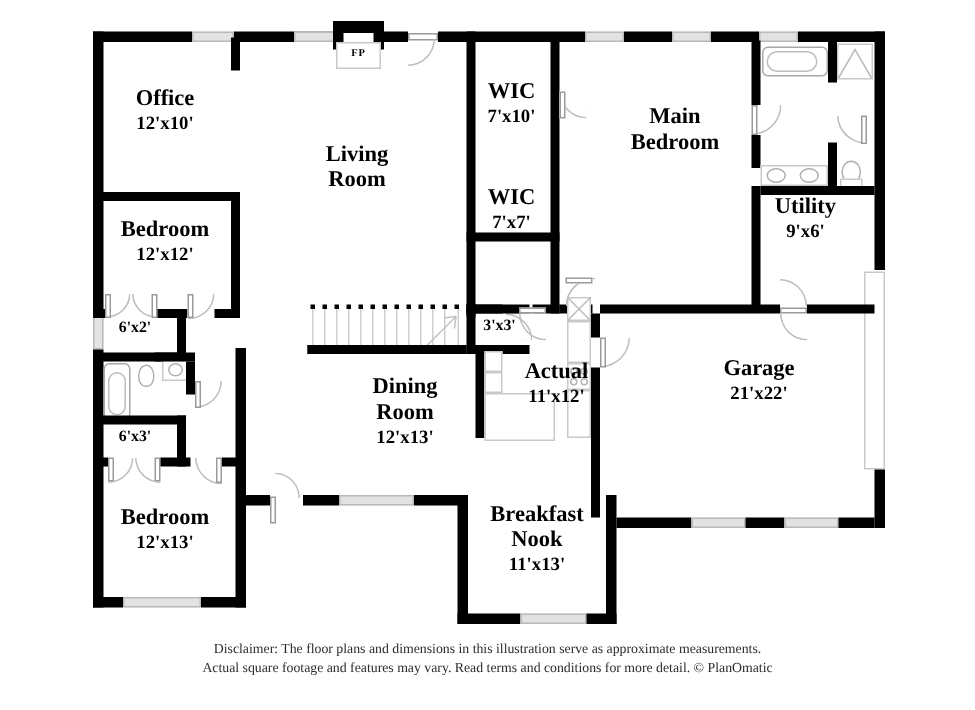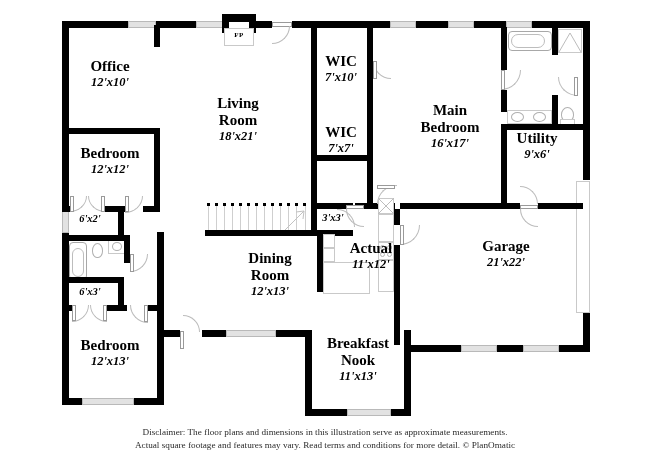--- a/index.html
+++ b/index.html
@@ -65,21 +65,21 @@
   .label {
     position: absolute;
     text-align: center;
     font-weight: bold;
     color: #000000;
     line-height: 1.12;
     letter-spacing: 0px;
     white-space: nowrap;
   }
   .label .nm { display: block; font-size: 15px; }
-  .label .dm { display: block; font-size: 12.5px; font-style: italic; }
+  .label .dm { display: block; font-size: 12.5px; }
   .label.small .nm, .label.small .dm { font-size: 10.5px; }
   .label.tiny .nm { font-size: 7px; letter-spacing: .5px; }
 
   .stair-rail {
     position: absolute;
   }
   .stair-rail i {
     position: absolute;
     top: 0;
     width: 1px;
@@ -380,37 +380,35 @@
   </div>
 
   <div class="label" style="left:62px; top:337px; width:96px;">
     <span class="nm">Bedroom</span>
     <span class="dm">12'x13'</span>
   </div>
 
   <div class="label" style="left:190px; top:95px; width:96px;">
     <span class="nm">Living</span>
     <span class="nm">Room</span>
-    <span class="dm">18'x21'</span>
   </div>
 
   <div class="label" style="left:313px; top:53px; width:56px;">
     <span class="nm">WIC</span>
     <span class="dm">7'x10'</span>
   </div>
 
   <div class="label" style="left:313px; top:124px; width:56px;">
     <span class="nm">WIC</span>
     <span class="dm">7'x7'</span>
   </div>
 
-  <div class="label" style="left:400px; top:70px; width:100px;margin-top:32px;">
+  <div class="label" style="left:400px; top:70px; width:100px;">
     <span class="nm">Main</span>
     <span class="nm">Bedroom</span>
-    <span class="dm">16'x17'</span>
   </div>
 
   <div class="label" style="left:504px; top:130px; width:66px;">
     <span class="nm">Utility</span>
     <span class="dm">9'x6'</span>
   </div>
 
 
   <div class="label" style="left:224px; top:250px; width:92px;">
     <span class="nm">Dining</span>

